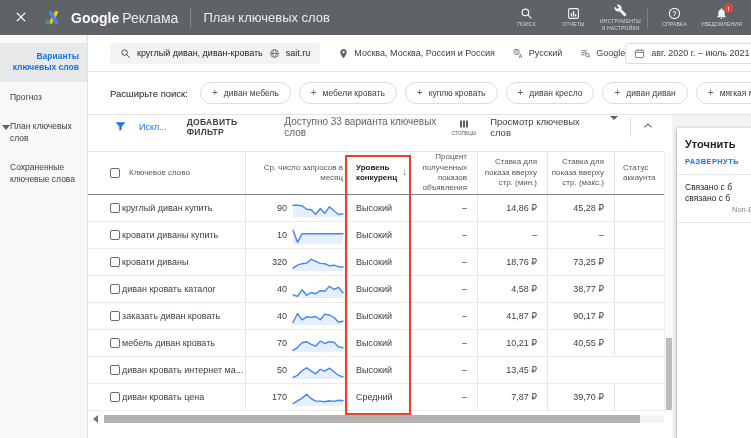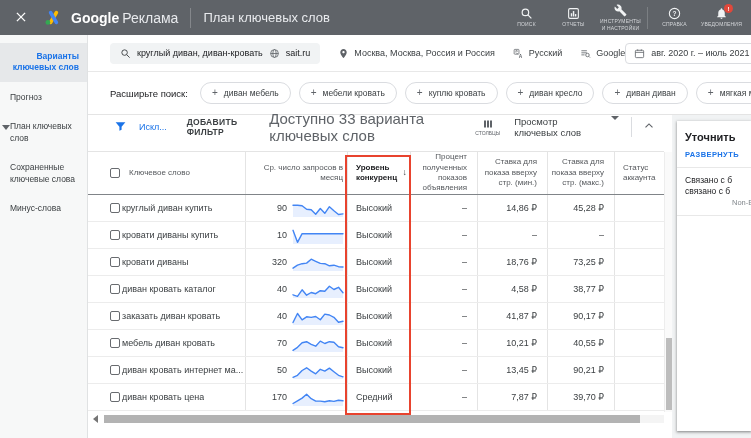--- a/index.html
+++ b/index.html
@@ -49,21 +49,21 @@
   .chip-plus { color:#5f6368; font-size:10px; line-height:1; }
 
   .workarea { position:absolute; top:80px; left:0; right:0; bottom:0; }
 
   
   .table-zone { position:absolute; left:0; top:0; width:576px; height:323px; background:#fff; }
   .tz-toolbar { position:absolute; top:0; left:0; right:0; height:37px; display:flex; align-items:center; padding:0 8px 13px 26px; border-bottom:1px solid #e4e4e4; }
   .funnel { width:13px; height:13px; display:flex; cursor:pointer; }
   .excl { margin-left:12px; font-size:9px; color:var(--accent,#1a73e8); cursor:pointer; }
   .addfilter { margin-left:20px; font-size:8.5px; font-weight:bold; color:#3c4043; letter-spacing:.3px; cursor:pointer; }
-  .available { margin-left:12px; font-size:15px; color:#5f6368; }
+  .available { margin-left:12px; font-size:10px; color:#5f6368; }
   .cols-btn { margin-left:auto; display:flex; flex-direction:column; align-items:center; gap:0; cursor:pointer; }
   .cols-btn svg { width:12px; height:12px; }
   .cols-label { font-size:5px; color:#5f6368; }
   .viewsel { margin-left:14px; display:flex; gap:14px; font-size:9.5px; color:#3c4043; cursor:pointer; }
   .tz-divider { width:1px; height:20px; background:#dadce0; margin:0 10px 0 12px; }
   .collapse-btn { width:16px; height:16px; display:flex; cursor:pointer; }
   .collapse-btn svg { width:14px; height:14px; }
 
   .thead { position:absolute; top:37px; left:0; width:576px; height:43px; display:flex; border-bottom:1px solid #808488; }
   .hcell { font-size:8px; color:#55585c; display:flex; align-items:center; line-height:1.3; overflow:hidden; }
@@ -94,21 +94,21 @@
   .vscroll { position:absolute; left:576px; top:37px; width:8px; height:260px; background:#fafafa; border-left:1px solid #ededed; }
   .vthumb { position:absolute; left:1px; top:186px; width:6px; height:72px; background:#bdbdbd; cursor:pointer; }
 
   .hscroll { position:absolute; left:0; top:299px; width:576px; height:9px; display:flex; align-items:center; }
   .hs-arrow { margin-left:5px; width:0; height:0; border-top:4px solid transparent; border-bottom:4px solid transparent; border-right:5px solid #757575; cursor:pointer; }
   .hs-track { margin-left:6px; flex:1; height:8px; background:#f4f4f4; position:relative; }
   .hs-thumb { position:absolute; left:0; top:0; height:8px; width:536px; background:#b3b3b3; cursor:pointer; }
 
   
   .right-zone { position:absolute; left:584px; top:0; width:79px; height:323px; background:#f1f3f4; overflow:hidden; }
-  .panel-card { position:absolute; left:5px; top:6px; width:74px; height:310px; background:#fff; box-shadow:0 1px 2px rgba(0,0,0,.3), 0 1px 3px 1px rgba(0,0,0,.15); overflow:hidden; }
+  .panel-card { position:absolute; left:5px; top:13px; width:74px; height:310px; background:#fff; box-shadow:0 1px 2px rgba(0,0,0,.3), 0 1px 3px 1px rgba(0,0,0,.15); overflow:hidden; }
   .pc-title { padding:10px 0 0 8px; font-size:11px; font-weight:bold; color:#202124; white-space:nowrap; }
   .pc-link { padding:7px 0 8px 8px; font-size:7.5px; font-weight:bold; letter-spacing:.4px; color:var(--accent,#1a73e8); white-space:nowrap; cursor:pointer; }
   .pc-div { height:1px; background:#e8e8e8; }
   .pc-group { padding:7px 0 8px 8px; cursor:pointer; }
   .pc-line { font-size:8.5px; color:#202124; line-height:1.35; white-space:nowrap; }
   .pc-sub { margin-top:0; font-size:7.5px; color:#80868b; white-space:nowrap;padding-left:47px; }
 </style>
 </head>
 <body>
 
@@ -180,21 +180,20 @@
           <span class="tb-label">УВЕДОМЛЕНИЯ</span>
         </div>
       </div>
   </header>
 
   <nav class="sidebar" id="sidebar-list">
       <div class="side-item active"><span class="side-label">Варианты ключевых слов</span></div>
       <div class="side-item"><span class="side-label">Прогноз</span></div>
       <div class="side-item"><span class="side-expander"></span><span class="side-label">План ключевых слов</span></div>
       <div class="side-item"><span class="side-label">Сохраненные ключевые слова</span></div>
-      <div class="side-item"><span class="side-label">Минус-слова</span></div>
     </nav>
 
   <div class="main">
 
     <div class="searchbar">
       <div class="sb-keywords">
         <span class="sb-icon">
           <svg viewBox="0 0 24 24">
               <circle cx="10" cy="10" r="6" fill="none" stroke="#3c4043" stroke-width="2"></circle>
               <line x1="14.6" y1="14.6" x2="21" y2="21" stroke="#3c4043" stroke-width="2"></line>
@@ -534,23 +533,20 @@
               </div>
               <div class="cell c3">
                 <span>Высокий</span>
               </div>
               <div class="cell c4">
                 <span>–</span>
               </div>
               <div class="cell c5">
                 <span>13,45 ₽</span>
               </div>
-              <div class="cell c6">
-                <span>90,21 ₽</span>
-              </div>
               <div class="cell c7">
                 <span></span>
               </div>
             </div>
             <div class="trow">
               <div class="cell c1">
                 <span class="cbx"></span>
                 <span class="kw-label">диван кровать цена</span>
               </div>
               <div class="cell c2">

